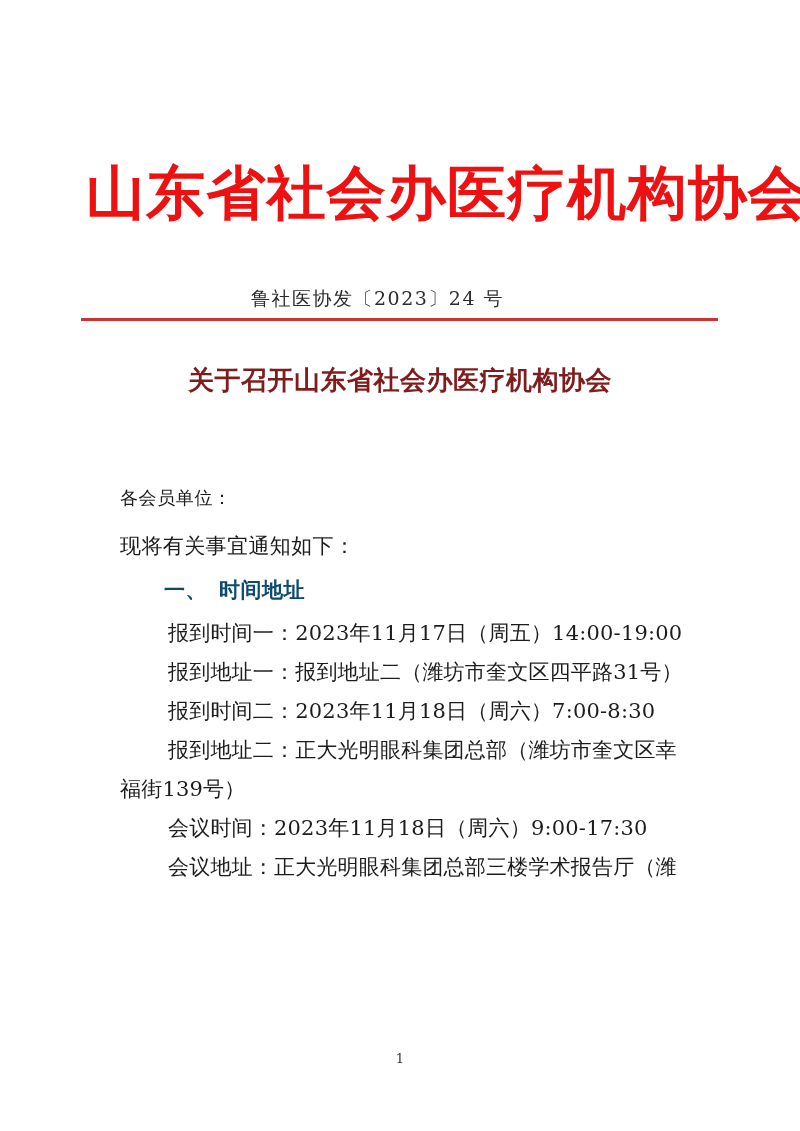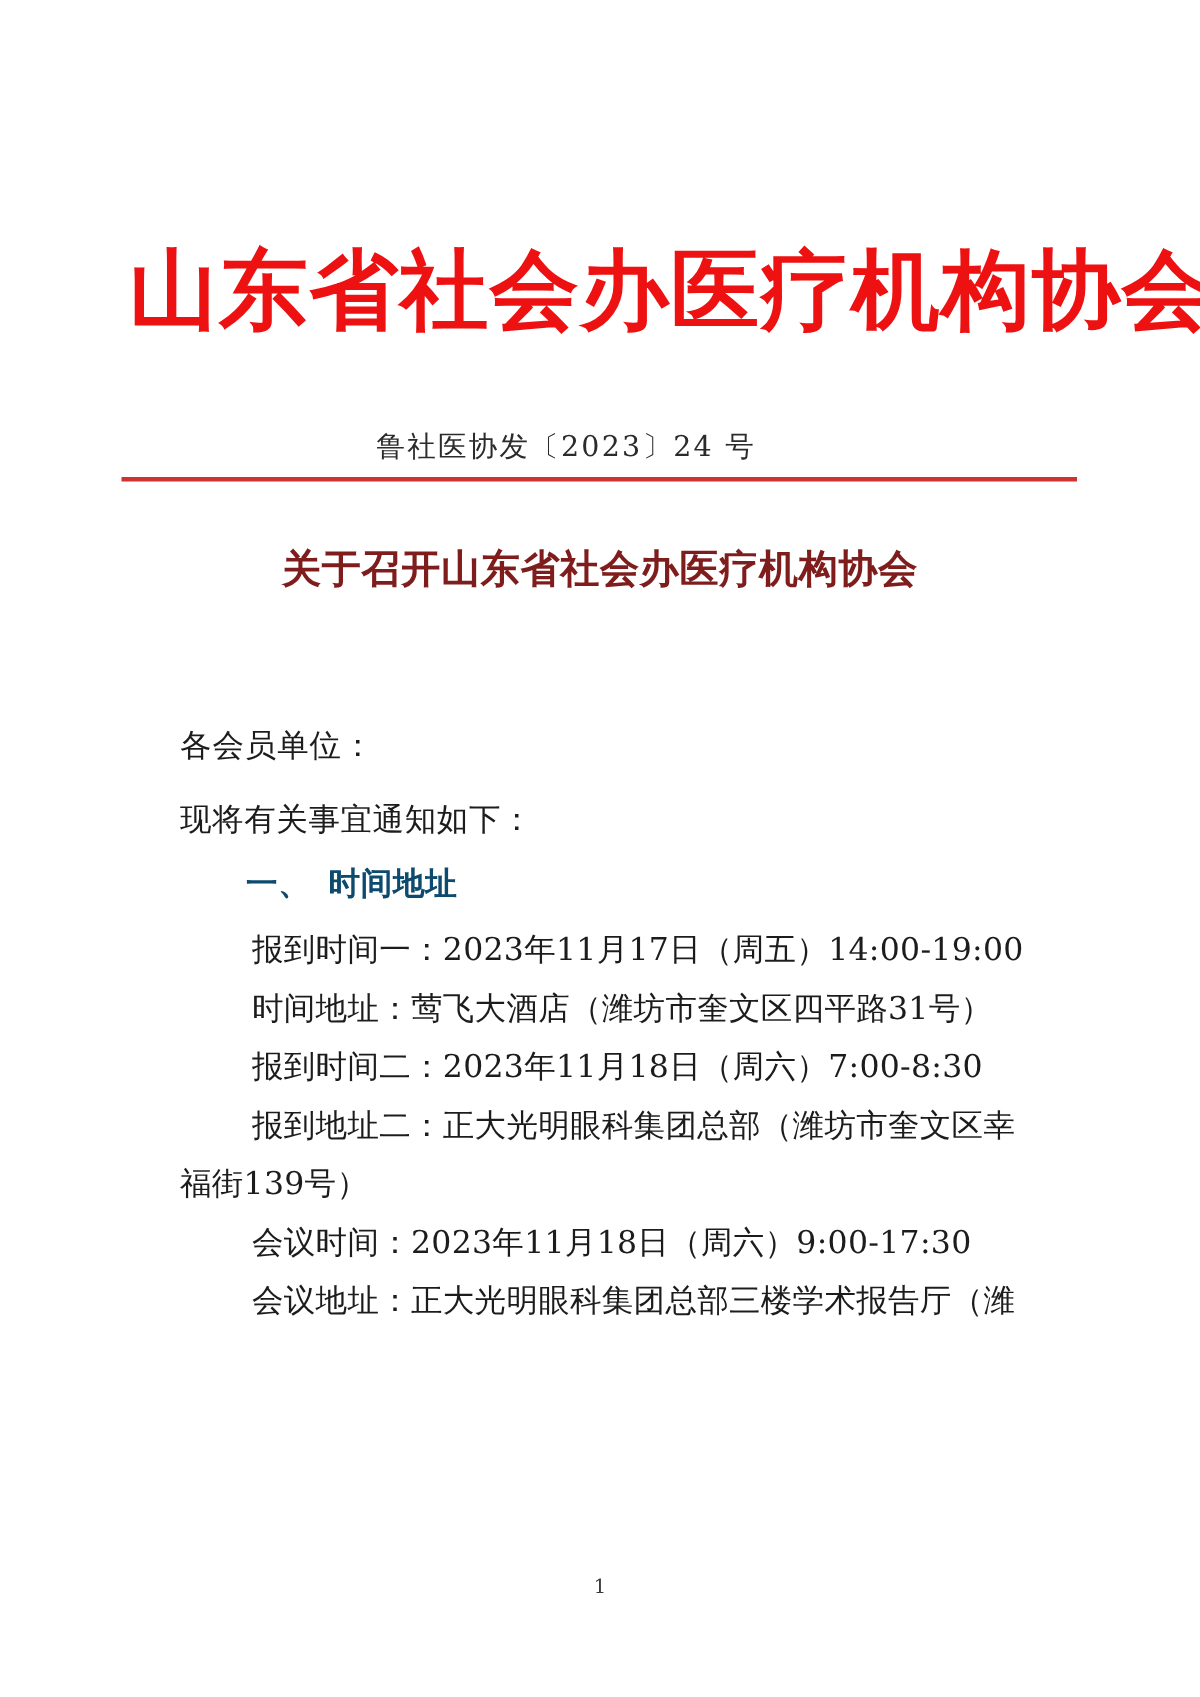--- a/index.html
+++ b/index.html
@@ -84,21 +84,21 @@
   }
 
   
   .body-area {
     position: absolute;
     top: 482px;
     left: 120px;
     width: 570px;
   }
   .salutation {
-    font-size: 21px;
+    font-size: 18px;
     line-height: 31px;
     letter-spacing: 0.6px;
     margin-bottom: 13px;
     color: #1c1c1c;
   }
   .para {
     font-size: 21px;
     line-height: 40px;
     letter-spacing: 0.4px;
     text-indent: 44px;
@@ -183,21 +183,21 @@
 
 
     <div class="para para-follow">现将有关事宜通知如下：</div>
 
     <div class="section-heading">
       <span class="marker">一、</span><span>时间地址</span>
     </div>
 
     <div class="detail-list">
       <div class="detail-line">报到时间一：2023年11月17日（周五）14:00-19:00</div>
-      <div class="detail-line">时间地址：莺飞大酒店（潍坊市奎文区四平路31号）</div>
+      <div class="detail-line">报到地址一：报到地址二（潍坊市奎文区四平路31号）</div>
       <div class="detail-line">报到时间二：2023年11月18日（周六）7:00-8:30</div>
       <div class="detail-line">报到地址二：正大光明眼科集团总部（潍坊市奎文区幸</div>
       <div class="detail-line wrap">福街139号）</div>
       <div class="detail-line">会议时间：2023年11月18日（周六）9:00-17:30</div>
       <div class="detail-line clipped">会议地址：正大光明眼科集团总部三楼学术报告厅（潍</div>
     </div>
 
   </div>
 
   <div class="page-number">1</div>

